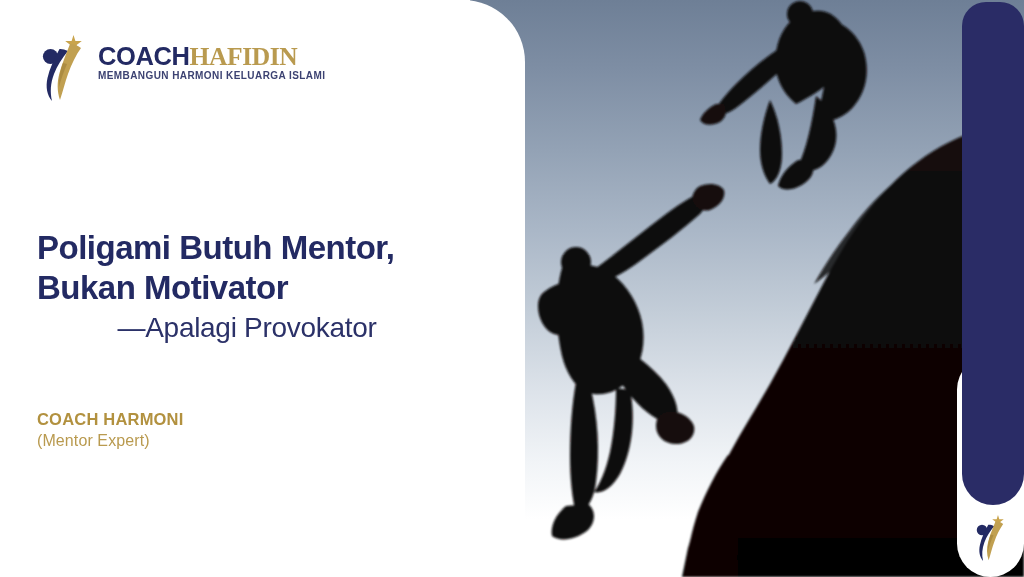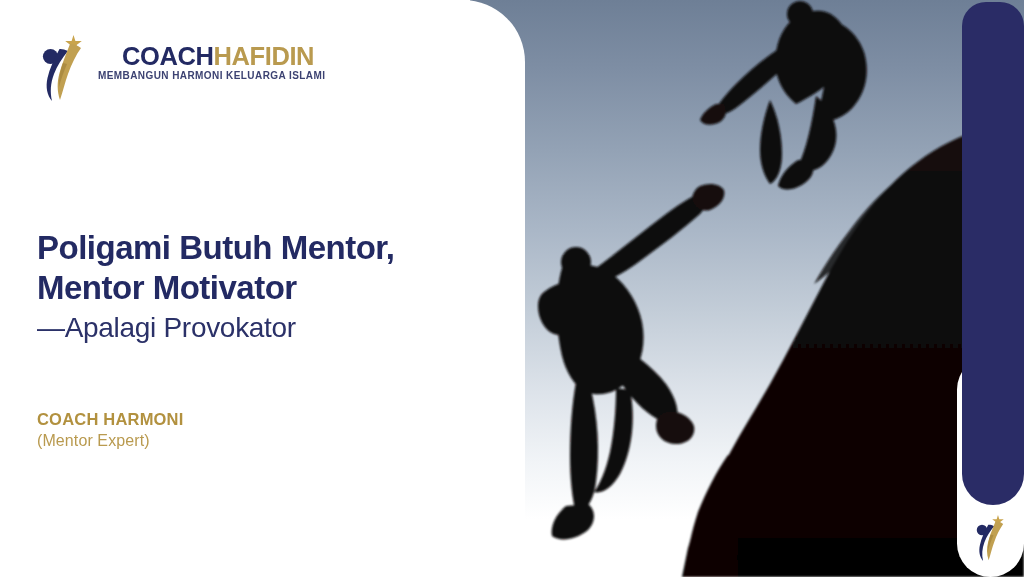--- a/index.html
+++ b/index.html
@@ -88,22 +88,22 @@
     top: 12px;
     width: 180px;
   }
   .logo-word {
     font-size: 25.5px;
     font-weight: 700;
     letter-spacing: -0.4px;
     line-height: 1;
     white-space: nowrap;
   }
-  .logo-word .w1 { color: #232a63; margin-left: 24px; }
-  .logo-word .w2 { color: #b99a4f; }
+  .logo-word .w1 { color: #232a63; }
+  .logo-word .w2 { color: #b99a4f; font-family: Liberation Serif, serif; }
   .logo-tag {
     margin-top: 0;
     font-size: 10px;
     font-weight: 700;
     letter-spacing: 0.42px;
     color: #3c4272;
     white-space: nowrap;
   }
 
   
@@ -121,20 +121,21 @@
     line-height: 1.21;
     letter-spacing: -0.5px;
   }
   .headline .l3 {
     font-size: 28px;
     font-weight: 500;
     color: #2b3168;
     line-height: 1.3;
     letter-spacing: -0.3px;
     margin-top: 2px;
+    text-align: center;
   }
 
   
   .author {
     position: absolute;
     left: 37px;
     top: 408px;
     width: 300px;
   }
   .author-name {
@@ -355,21 +356,21 @@
     <div class="logo-text">
       <div class="logo-word">
         <span class="w1">COACH</span><span class="w2">HAFIDIN</span>
       </div>
       <div class="logo-tag">MEMBANGUN HARMONI KELUARGA ISLAMI</div>
     </div>
   </div>
 
   <div class="headline">
     <div class="l1">Poligami Butuh Mentor,</div>
-    <div class="l2">Mentor Motivator</div>
+    <div class="l2">Bukan Motivator</div>
     <div class="l3">—Apalagi Provokator</div>
   </div>
 
   <div class="author">
     <div class="author-name">COACH HARMONI</div>
     <div class="author-role">(Mentor Expert)</div>
   </div>
 
   <div class="right-white"></div>
   <div class="right-navy"></div>

